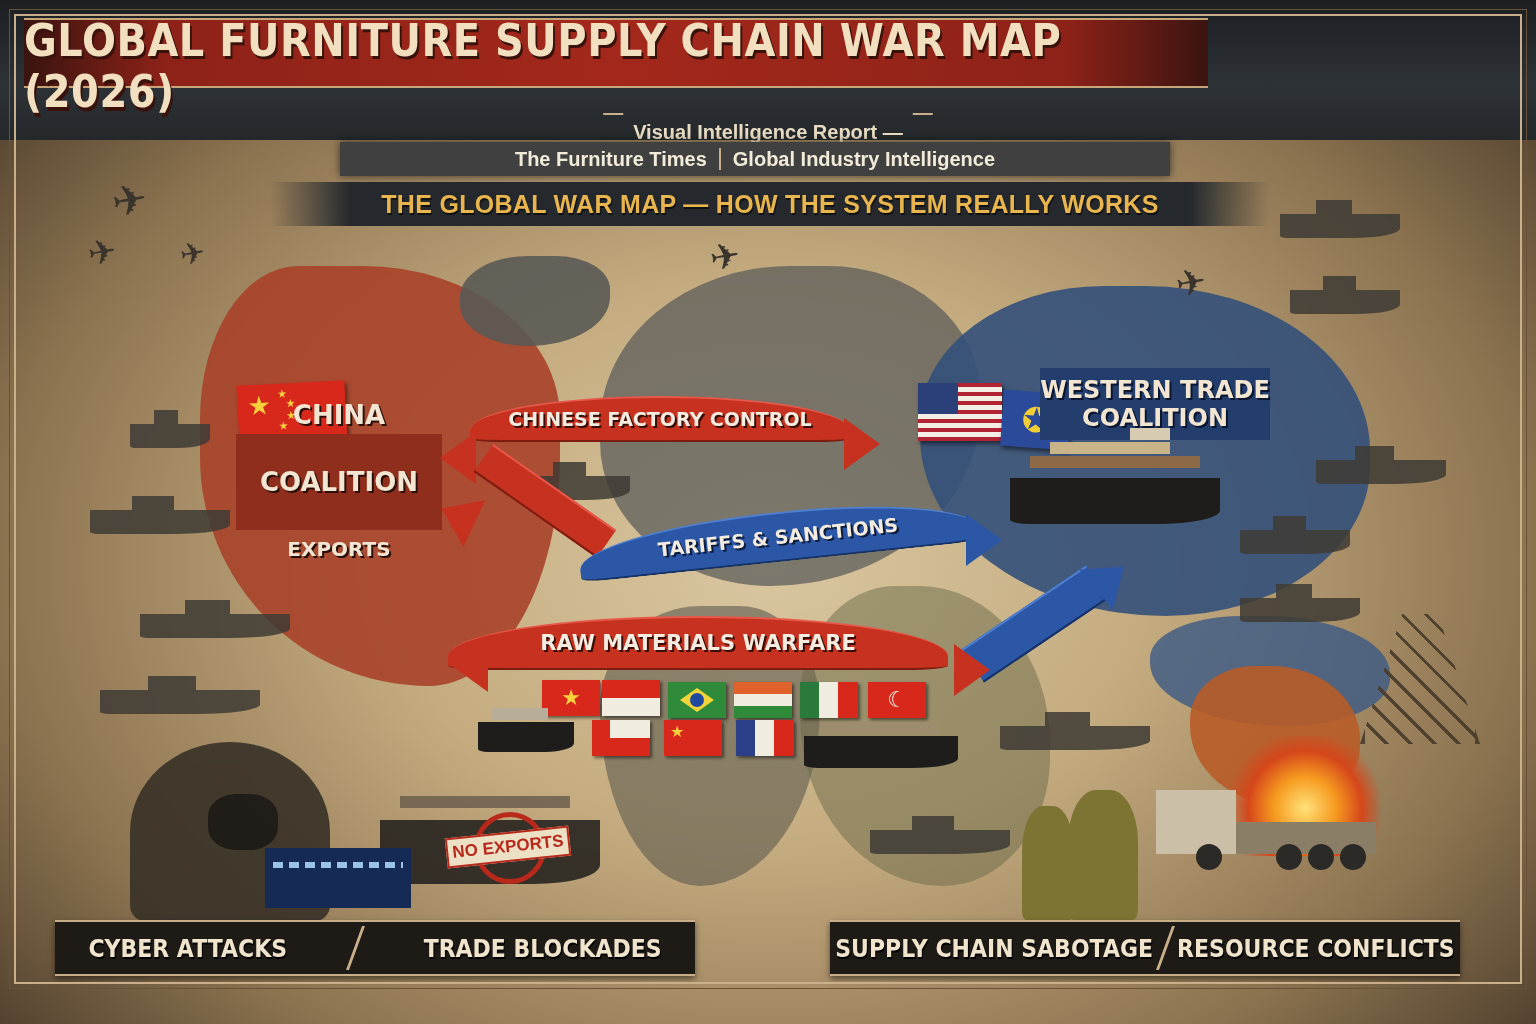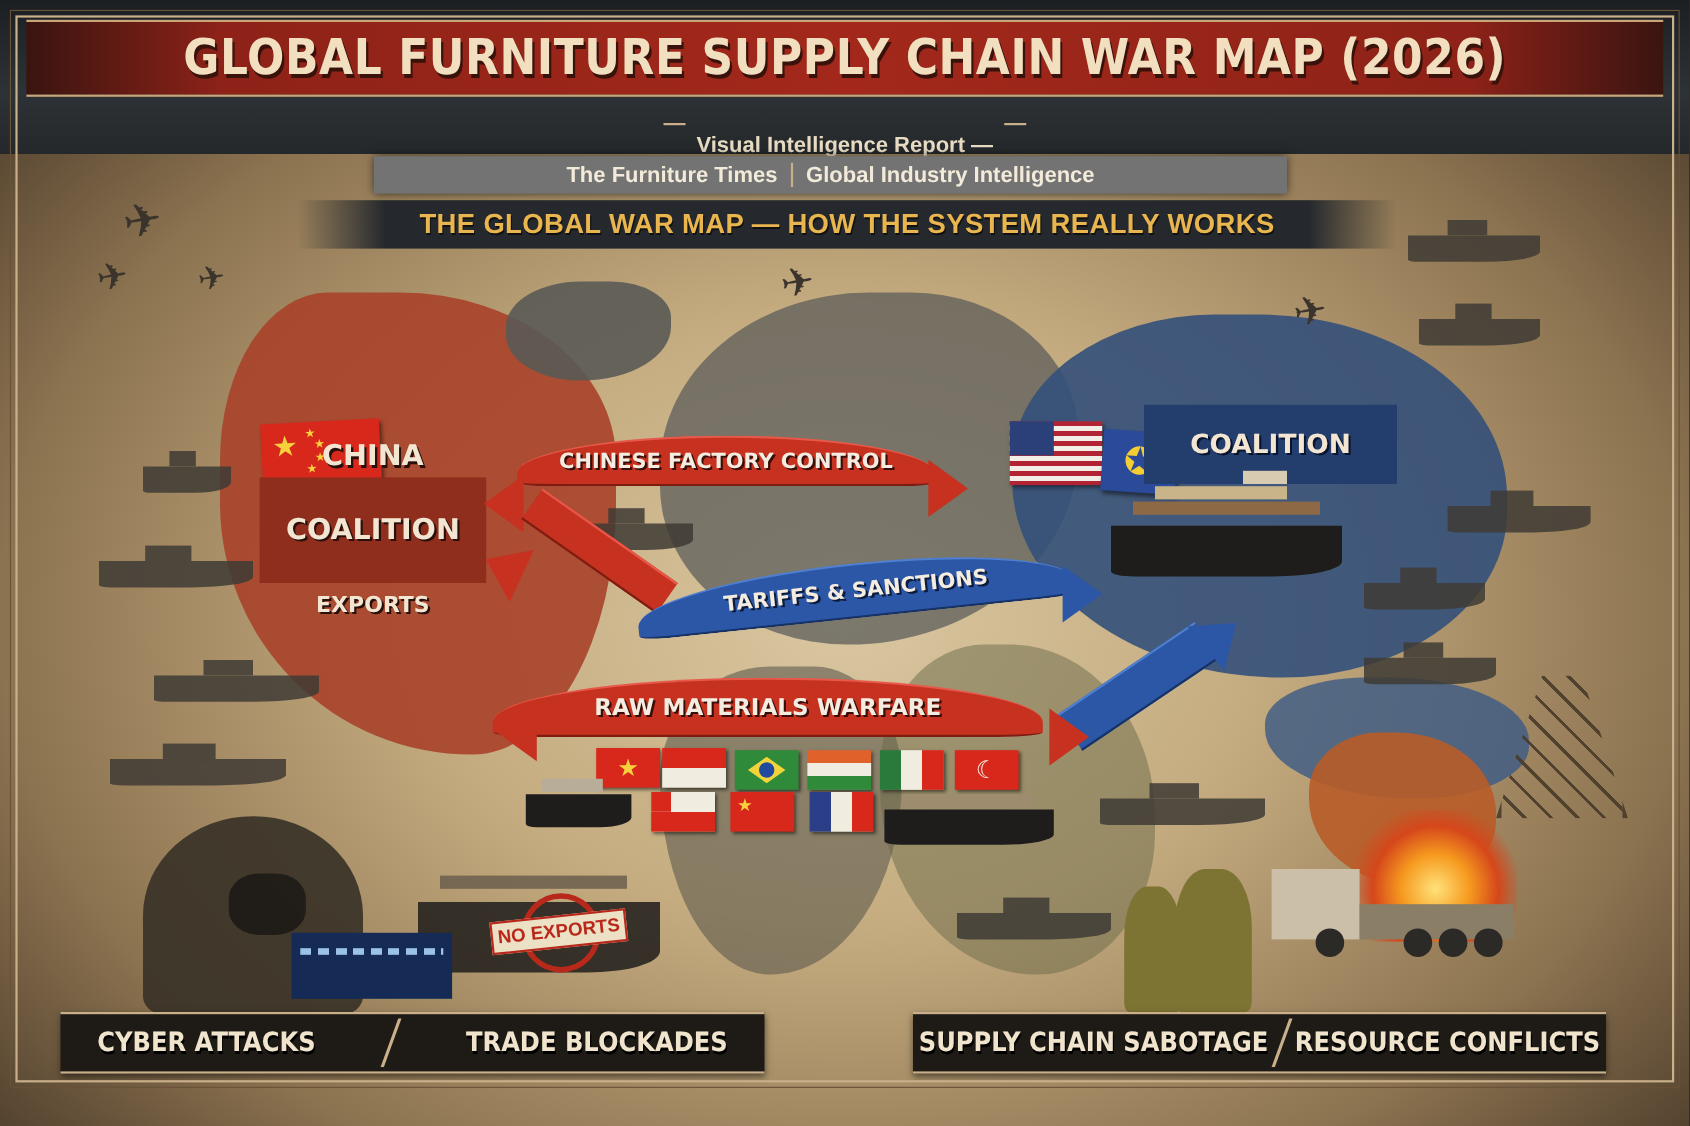--- a/index.html
+++ b/index.html
@@ -6,34 +6,34 @@
   body{width:1536px;height:1024px;overflow:hidden;position:relative;
     background:#2a2118;font-family:"Liberation Sans","DejaVu Sans",sans-serif;}
   .frame{position:absolute;left:0;top:0;width:1536px;height:1024px;
     background:
       radial-gradient(ellipse at 50% 55%, #d9c6a0 0%, #c5ac80 35%, #8d7451 70%, #3d2f22 100%);}
   .inner-border{position:absolute;left:14px;top:14px;right:14px;bottom:40px;
     border:2px solid #c9b08a;outline:1px solid #6a5238;outline-offset:4px;pointer-events:none;}
   
   .header{position:absolute;left:0;top:0;width:1536px;height:140px;
     background:linear-gradient(#1c1f22,#2d3236 60%,#24282b);}
-  .title-band{position:absolute;left:24px;top:18px;width:1488px;height:66px;
+  .title-band{position:absolute;left:24px;top:18px;width:1184px;height:66px;
     background:linear-gradient(90deg,#3a1410,#8e2218 12%,#a3281b 50%,#8e2218 88%,#3a1410);
     border-top:2px solid #c9a57a;border-bottom:2px solid #c9a57a;
-    display:flex;align-items:center;justify-content:center;}
+    display:flex;align-items:flex-start;justify-content:center;}
   .title{font-family:"DejaVu Sans",sans-serif;font-weight:bold;font-size:40px;letter-spacing:0.5px;
     color:#f1dfbf;text-shadow:2px 3px 0 #3a120c;transform:scaleY(1.12);}
   .subtitle-row{position:absolute;left:0;top:94px;width:1536px;height:36px;
     display:flex;align-items:center;justify-content:center;gap:10px;font-size:20px;font-weight:bold;}
   .dash{color:#c9b08a;}
   .sub-a{color:#e8dcc3;margin-top:40px;}
   .sub-b{color:#e1b45a;}
   
   .pub-band{position:absolute;left:340px;top:142px;width:830px;height:34px;
-    background:#737373;display:flex;align-items:center;justify-content:center;
+    background:#404040;display:flex;align-items:center;justify-content:center;
     color:#f3ebda;font-weight:bold;font-size:20px;gap:12px;
     box-shadow:0 0 8px rgba(0,0,0,.6);}
   .pub-sep{width:2px;height:22px;background:#c9b08a;}
   .headline-band{position:absolute;left:270px;top:182px;width:1000px;height:44px;
     background:linear-gradient(90deg,rgba(35,38,42,0),#25292d 8%,#25292d 92%,rgba(35,38,42,0));
     display:flex;align-items:center;justify-content:center;}
   .headline{color:#e8b54e;font-weight:bold;font-size:25px;letter-spacing:.3px;text-shadow:1px 2px 0 #111;}
   
   .map{position:absolute;left:40px;top:226px;width:1456px;height:680px;}
   .land{position:absolute;border-radius:40% 55% 45% 60%;opacity:.9;}
@@ -186,20 +186,21 @@
   <span>CHINA</span>
   <span>COALITION</span>
   <span class="small">EXPORTS</span>
 </div>
 
 <div class="flag flag-us"></div>
 <div class="flag flag-eu">
   <span>✪</span>
 </div>
 <div class="faction west-label">
+  <span>WESTERN TRADE</span>
   <span>COALITION</span>
 </div>
 
 <div class="cargo" style="left:1010px;top:478px;width:210px;height:46px;">
   <div class="box" style="left:20px;top:-22px;width:170px;background:#8d6a45;"></div>
   <div class="box" style="left:40px;top:-36px;width:120px;background:#c9b48a;"></div>
   <div class="box" style="left:120px;top:-50px;width:40px;background:#d7cbb2;"></div>
 </div>
 
 <div class="arrow arrow-red a1">

